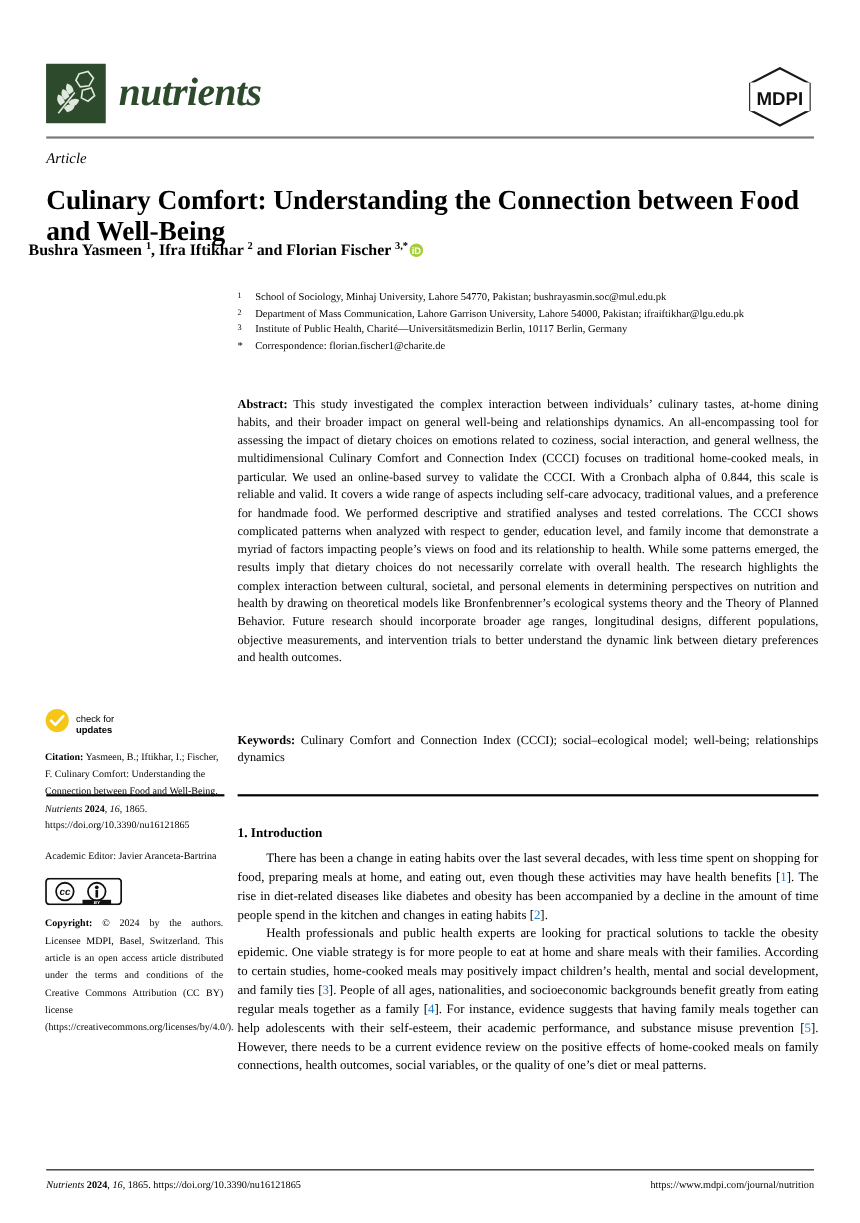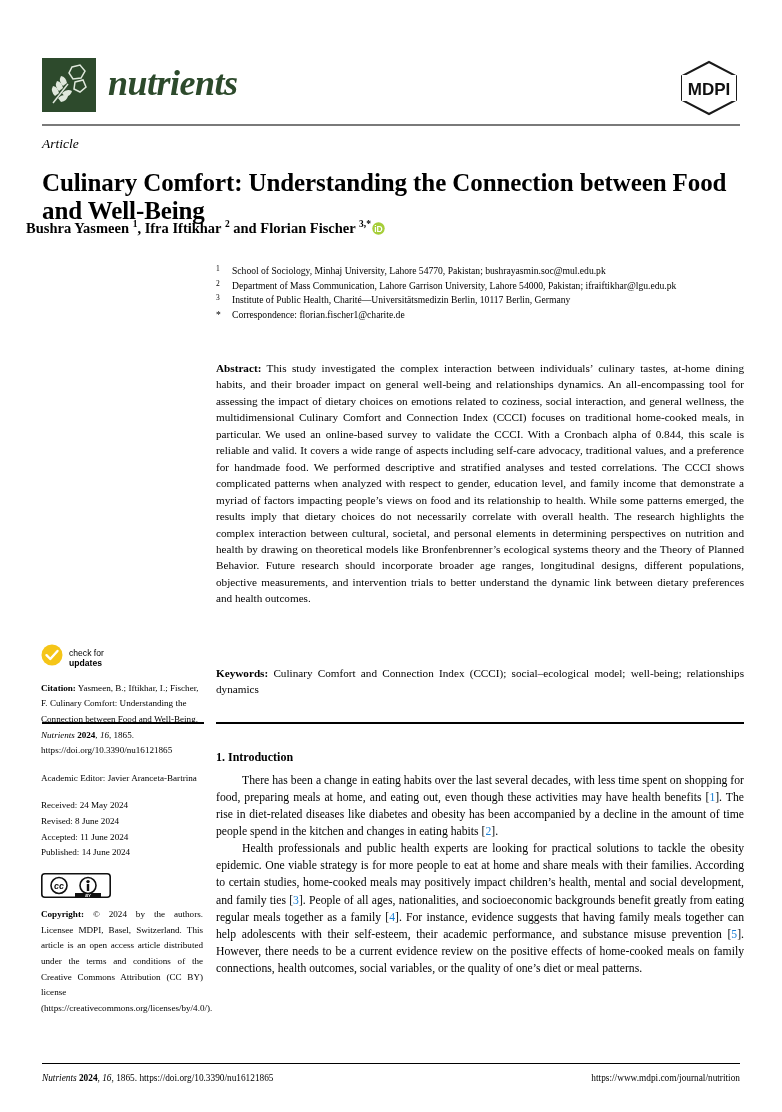--- a/index.html
+++ b/index.html
@@ -368,26 +368,20 @@
     </div>
 
     <div class="sb-block">
       <b>Citation:</b><span> Yasmeen, B.; Iftikhar, I.; Fischer, F. Culinary Comfort: Understanding the Connection between Food and Well-Being. </span><i>Nutrients</i> <b>2024</b>, <i>16</i>, <span>1865</span>.&nbsp; <span>https://doi.org/10.3390/nu16121865</span>
     </div>
 
     <div class="sb-block">
       <span>Academic Editor:</span> <span>Javier Aranceta-Bartrina</span>
     </div>
 
-    <div class="sb-block">
-      <span class="sb-line">Received: 24 May 2024</span>
-      <span class="sb-line">Revised: 8 June 2024</span>
-      <span class="sb-line">Accepted: 11 June 2024</span>
-      <span class="sb-line">Published: 14 June 2024</span>
-    </div>
 
     <div class="cc-badge">
       <svg width="70" height="25" viewBox="0 0 70 25">
         <rect x="0.8" y="0.8" width="68.4" height="23.4" rx="3" fill="#ffffff" stroke="#111111" stroke-width="1.6"></rect>
         <circle cx="18" cy="12.5" r="8" fill="#ffffff" stroke="#111111" stroke-width="1.6"></circle>
         <text x="18" y="16" font-family="Liberation Sans, sans-serif" font-size="9" font-weight="700" fill="#111111" text-anchor="middle">cc</text>
         <circle cx="47" cy="12.5" r="8" fill="#ffffff" stroke="#111111" stroke-width="1.6"></circle>
         <circle cx="47" cy="8.6" r="1.7" fill="#111111"></circle>
         <rect x="45.8" y="11" width="2.4" height="7" fill="#111111"></rect>
         <rect x="34" y="20" width="26" height="4.2" fill="#111111"></rect>

